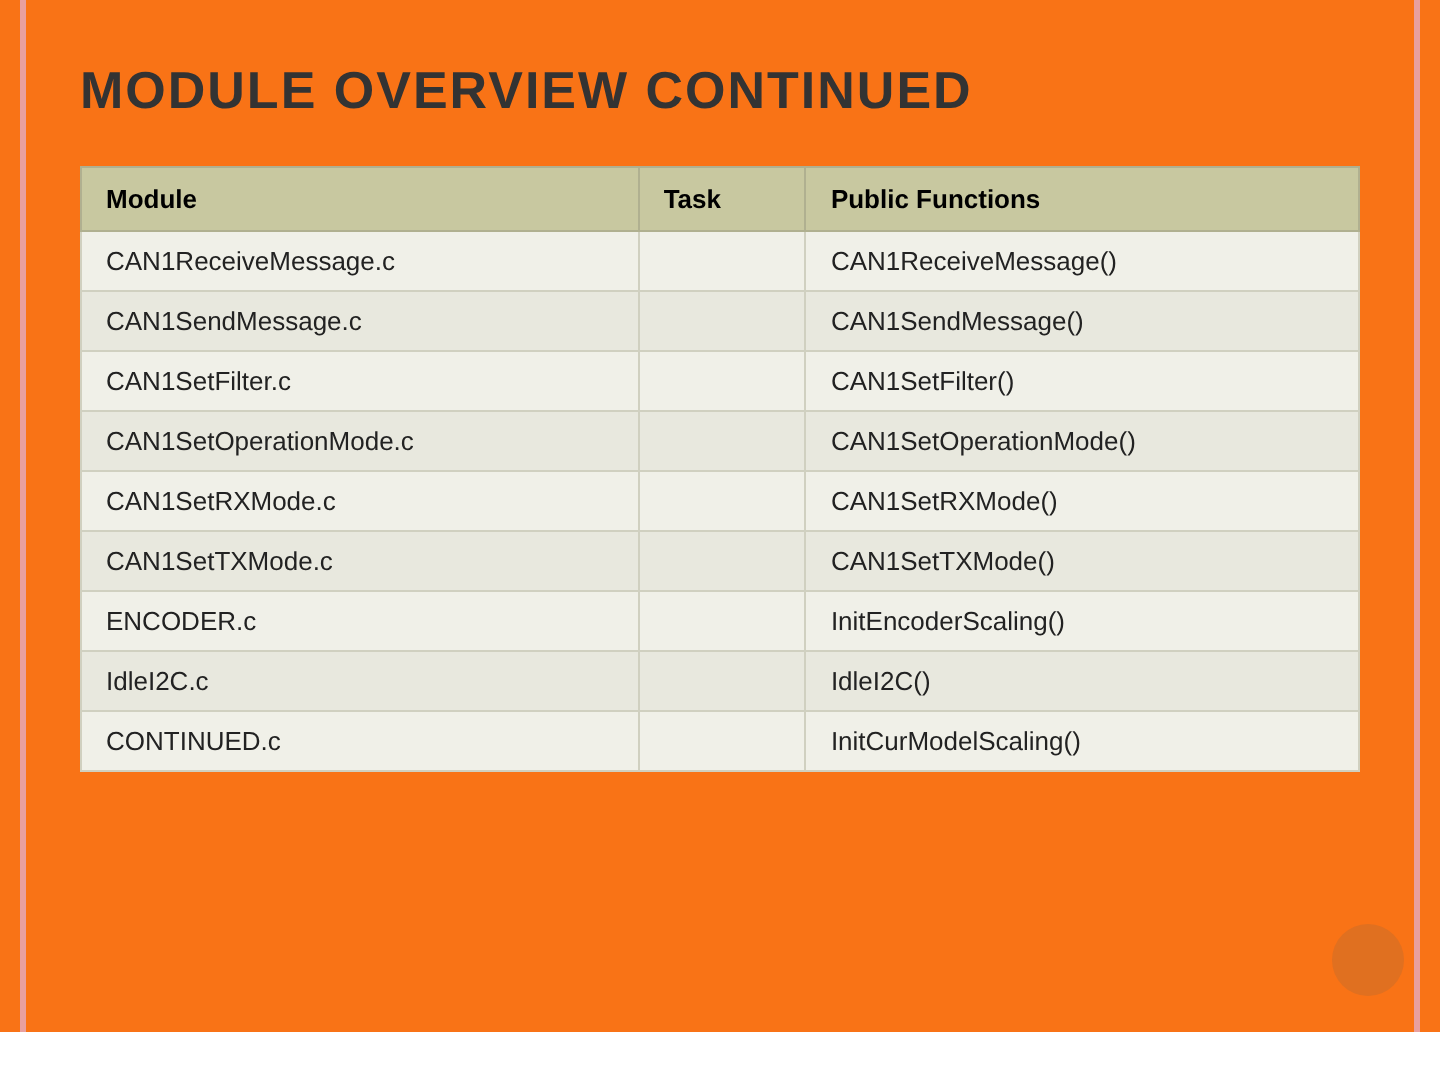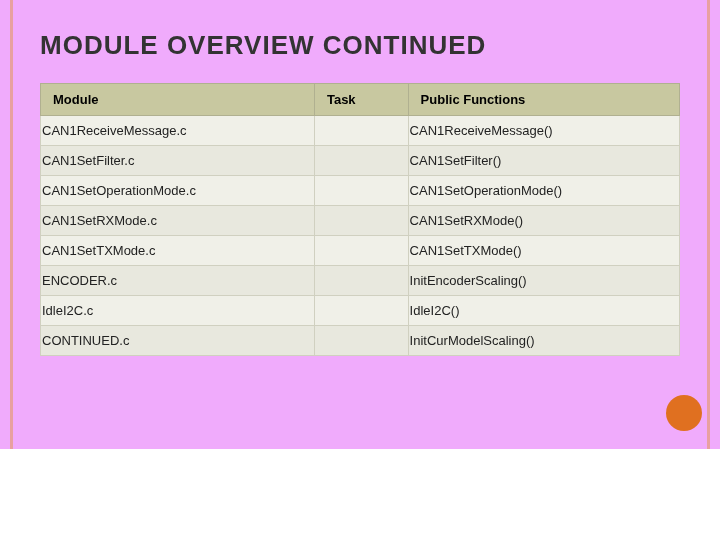--- a/index.html
+++ b/index.html
@@ -12,22 +12,22 @@
       width: 720px;
       height: 540px;
       background: #ffffff;
       font-family: Arial, sans-serif;
       overflow: hidden;
       position: relative;
     }
 
     .page-container {
       width: 720px;
-      height: 449px;
-      background: #f0abfc;
+      height: 516px;
+      background: #f97316;
       padding: 30px 40px 20px 40px;
       position: relative;
     }
 
     
     .border-left {
       position: absolute;
       left: 10px;
       top: 0;
       width: 3px;
@@ -76,21 +76,21 @@
 
     tbody tr:nth-child(odd) {
       background: #f0f0e8;
     }
 
     tbody tr:nth-child(even) {
       background: #e8e8de;
     }
 
     tbody td {
-      padding: 7px 1px;
+      padding: 7px 12px;
       border: 1px solid #d0d0c0;
       color: #222222;
       font-size: 13px;
     }
 
     
     .orange-circle {
       position: absolute;
       bottom: 18px;
       right: 18px;
@@ -115,20 +115,25 @@
         <th>Module</th>
         <th>Task</th>
         <th>Public Functions</th>
       </tr>
     </thead>
     <tbody id="table-body">
     <tr>
           <td>CAN1ReceiveMessage.c</td>
           <td></td>
           <td>CAN1ReceiveMessage()</td>
+        </tr>
+        <tr>
+          <td>CAN1SendMessage.c</td>
+          <td></td>
+          <td>CAN1SendMessage()</td>
         </tr>
         <tr>
           <td>CAN1SetFilter.c</td>
           <td></td>
           <td>CAN1SetFilter()</td>
         </tr>
         <tr>
           <td>CAN1SetOperationMode.c</td>
           <td></td>
           <td>CAN1SetOperationMode()</td>

